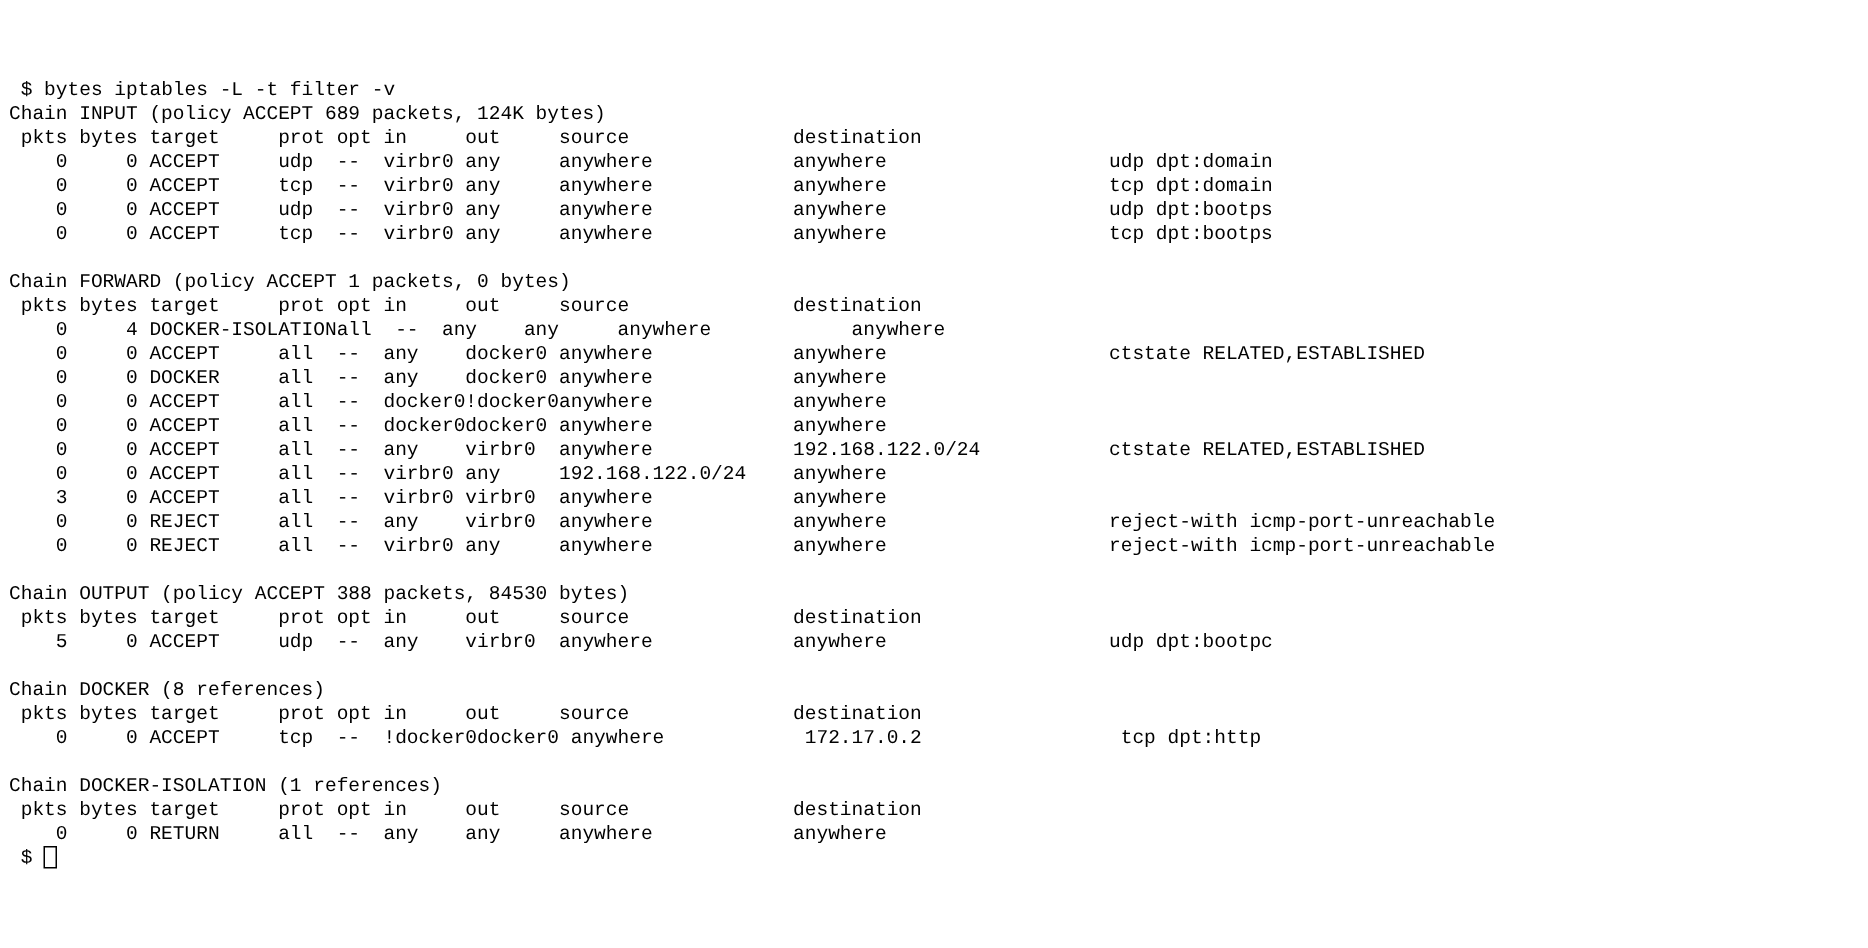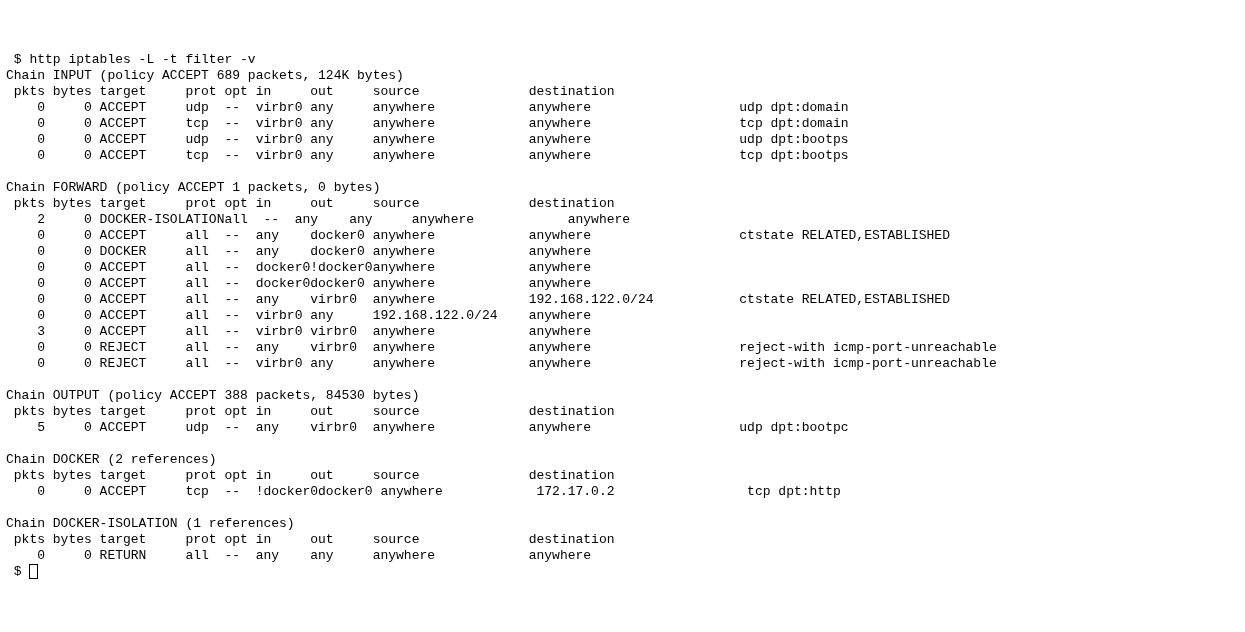--- a/index.html
+++ b/index.html
@@ -17,46 +17,46 @@
     width: 7px;
     height: 13px;
     border: 1px solid #000;
     vertical-align: text-bottom;
   }
 </style>
 </head>
 <body>
 
 
-<div id="terminal"><span> $ </span><span>http iptables -L -t filter -v</span>
+<div id="terminal"><span> $ </span><span>bytes iptables -L -t filter -v</span>
 <span>Chain INPUT (policy ACCEPT 689 packets, 124K bytes)</span>
 <span> pkts bytes target     prot opt in     out     source              destination</span>
 <span>    0     0 ACCEPT     udp  --  virbr0 any     anywhere            anywhere                   udp dpt:domain</span>
 <span>    0     0 ACCEPT     tcp  --  virbr0 any     anywhere            anywhere                   tcp dpt:domain</span>
 <span>    0     0 ACCEPT     udp  --  virbr0 any     anywhere            anywhere                   udp dpt:bootps</span>
 <span>    0     0 ACCEPT     tcp  --  virbr0 any     anywhere            anywhere                   tcp dpt:bootps</span>
 
 <span>Chain FORWARD (policy ACCEPT 1 packets, 0 bytes)</span>
 <span> pkts bytes target     prot opt in     out     source              destination</span>
-<span>    2     0 DOCKER-ISOLATIONall  --  any    any     anywhere            anywhere</span>
+<span>    0     4 DOCKER-ISOLATIONall  --  any    any     anywhere            anywhere</span>
 <span>    0     0 ACCEPT     all  --  any    docker0 anywhere            anywhere                   ctstate RELATED,ESTABLISHED</span>
 <span>    0     0 DOCKER     all  --  any    docker0 anywhere            anywhere</span>
 <span>    0     0 ACCEPT     all  --  docker0!docker0anywhere            anywhere</span>
 <span>    0     0 ACCEPT     all  --  docker0docker0 anywhere            anywhere</span>
 <span>    0     0 ACCEPT     all  --  any    virbr0  anywhere            192.168.122.0/24           ctstate RELATED,ESTABLISHED</span>
 <span>    0     0 ACCEPT     all  --  virbr0 any     192.168.122.0/24    anywhere</span>
 <span>    3     0 ACCEPT     all  --  virbr0 virbr0  anywhere            anywhere</span>
 <span>    0     0 REJECT     all  --  any    virbr0  anywhere            anywhere                   reject-with icmp-port-unreachable</span>
 <span>    0     0 REJECT     all  --  virbr0 any     anywhere            anywhere                   reject-with icmp-port-unreachable</span>
 
 <span>Chain OUTPUT (policy ACCEPT 388 packets, 84530 bytes)</span>
 <span> pkts bytes target     prot opt in     out     source              destination</span>
 <span>    5     0 ACCEPT     udp  --  any    virbr0  anywhere            anywhere                   udp dpt:bootpc</span>
 
-<span>Chain DOCKER (2 references)</span>
+<span>Chain DOCKER (8 references)</span>
 <span> pkts bytes target     prot opt in     out     source              destination</span>
 <span>    0     0 ACCEPT     tcp  --  !docker0docker0 anywhere            172.17.0.2                 tcp dpt:http</span>
 
 <span>Chain DOCKER-ISOLATION (1 references)</span>
 <span> pkts bytes target     prot opt in     out     source              destination</span>
 <span>    0     0 RETURN     all  --  any    any     anywhere            anywhere</span>
 <span> $ </span><span class="cursor"></span></div>
 
 
 

